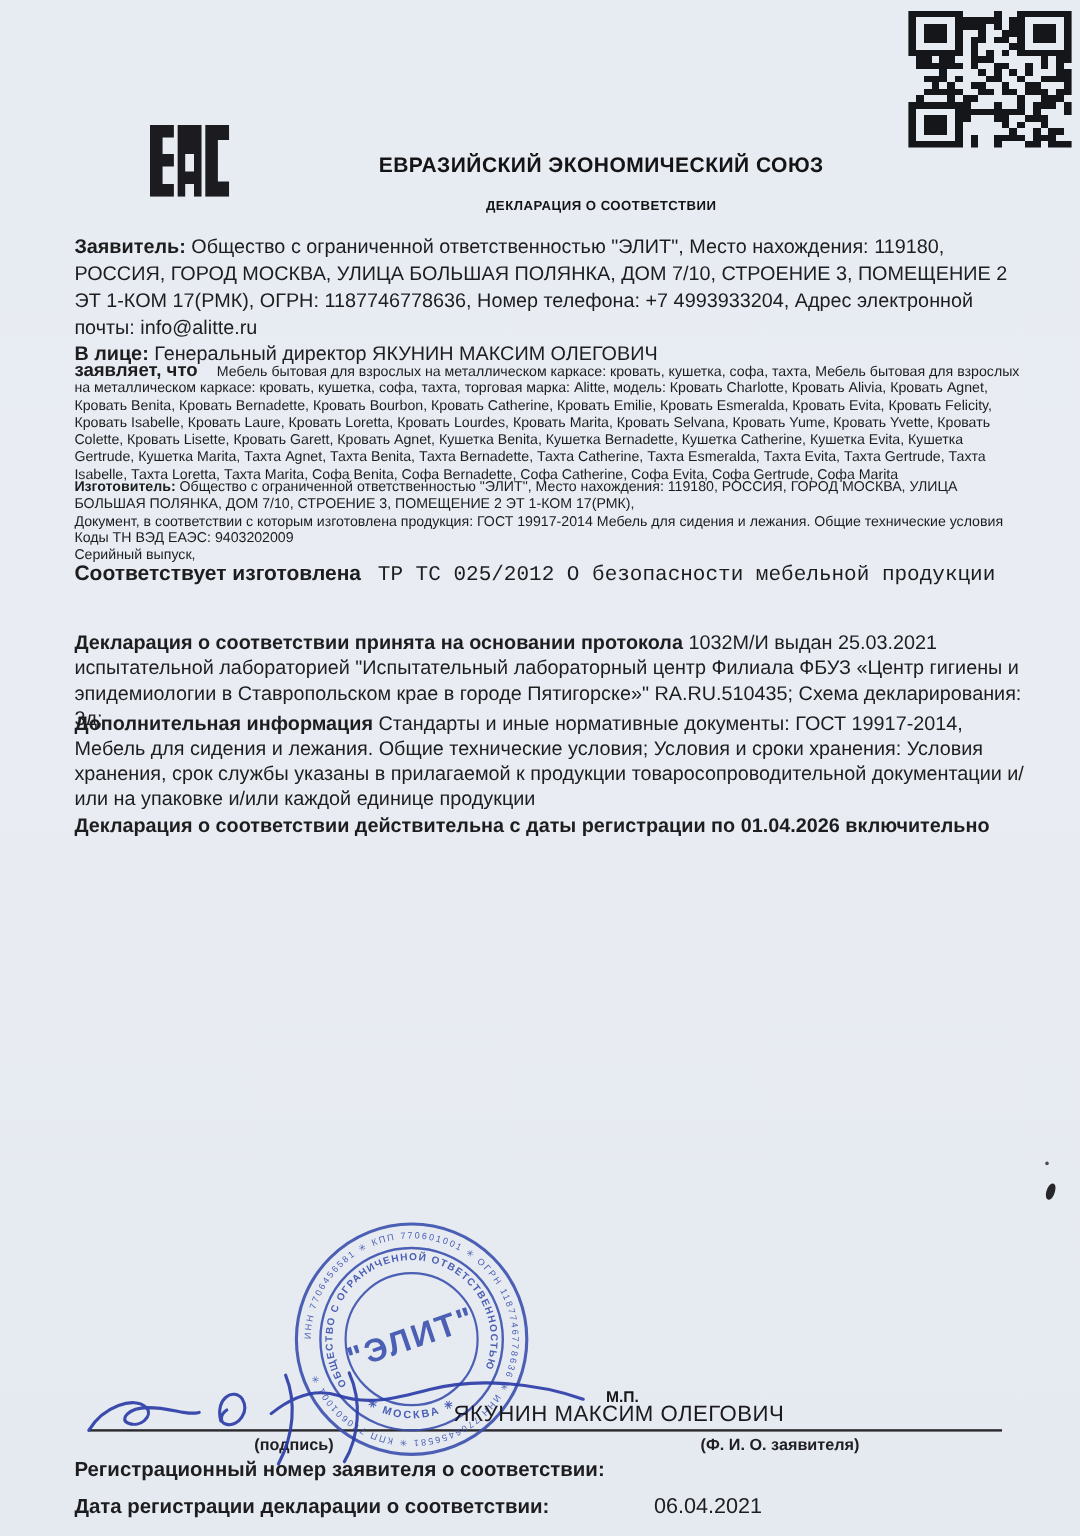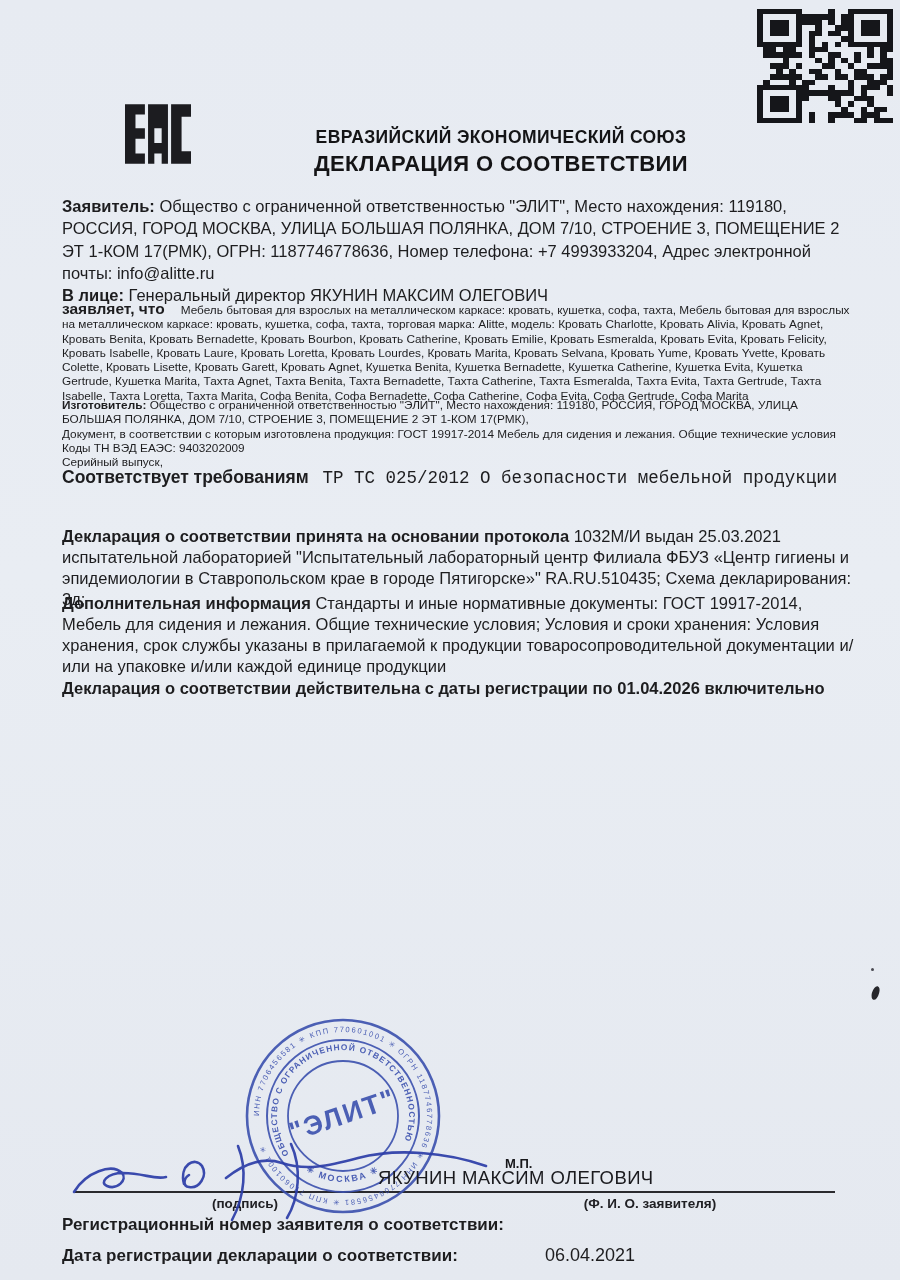--- a/index.html
+++ b/index.html
@@ -10,21 +10,21 @@
     font-family:"Liberation Sans",sans-serif;
     color:#1d1d1f;
     overflow:hidden;
   }
   .abs{position:absolute;}
   .b{font-weight:bold;}
   .para{left:62px;width:792px;font-size:16.5px;line-height:22.3px;text-align:left;}
   .small-para{left:62px;width:790px;font-size:11.8px;line-height:14.3px;}
   .header{left:110px;right:8px;top:127px;text-align:center;color:#141416;}
   .header .t1{font-size:17.5px;font-weight:bold;letter-spacing:.4px;}
-  .header .t2{font-size:22px;font-weight:bold;letter-spacing:.4px;margin-top:3px;}
+  .header .t2{font-size:11px;font-weight:bold;letter-spacing:.4px;margin-top:18px;}
   .declares-label{font-size:15.5px;font-weight:bold;margin-right:16px;}
   .req{font-size:17.5px;}
   .req .val{font-weight:normal;margin-left:14px;font-family:Liberation Mono, monospace;}
   .lead{font-weight:bold;}
   .validity{font-weight:bold;}
   .validity .date{font-weight:bold;}
   .sig-line{left:75px;top:1191px;width:760px;height:2px;background:#2a2a2e;}
   .caption{font-size:13.5px;font-weight:bold;color:#202024;text-align:center;}
   .mp{left:505px;top:1156px;font-size:13px;font-weight:bold;color:#17171a;z-index:6;}
   .fio-name{left:378px;top:1167px;font-size:18.5px;letter-spacing:.4px;color:#1a1a1e;z-index:6;}
@@ -78,21 +78,21 @@
     <div>
       <span class="b">Изготовитель:</span>
       <span>Общество с ограниченной ответственностью "ЭЛИТ", Место нахождения: 119180, РОССИЯ, ГОРОД МОСКВА, УЛИЦА БОЛЬШАЯ ПОЛЯНКА, ДОМ 7/10, СТРОЕНИЕ 3, ПОМЕЩЕНИЕ 2 ЭТ 1-КОМ 17(РМК),</span>
     </div>
     <div>Документ, в соответствии с которым изготовлена продукция: ГОСТ 19917-2014 Мебель для сидения и лежания. Общие технические условия</div>
     <div>Коды ТН ВЭД ЕАЭС: 9403202009</div>
     <div>Серийный выпуск,</div>
   </div>
 
   <div class="abs para req" style="top:466px">
-    <span class="b">Соответствует требованиям</span><span class="val">ТР ТС 025/2012 О безопасности мебельной продукции</span>
+    <span class="b">Соответствует изготовлена</span><span class="val">ТР ТС 025/2012 О безопасности мебельной продукции</span>
   </div>
 
   <div class="abs para" style="top:526px;line-height:21px">
     <span class="lead">Декларация о соответствии принята на основании протокола</span>
     <span>1032М/И выдан 25.03.2021 испытательной лабораторией "Испытательный лабораторный центр Филиала ФБУЗ «Центр гигиены и эпидемиологии в Ставропольском крае в городе Пятигорске»" RA.RU.510435; Схема декларирования: 3д;</span>
   </div>
 
   <div class="abs para" style="top:593px;line-height:21px">
     <span class="lead">Дополнительная информация</span>
     <span>Стандарты и иные нормативные документы: ГОСТ 19917-2014, Мебель для сидения и лежания. Общие технические условия; Условия и сроки хранения: Условия хранения, срок службы указаны в прилагаемой к продукции товаросопроводительной документации и/или на упаковке и/или каждой единице продукции</span>

